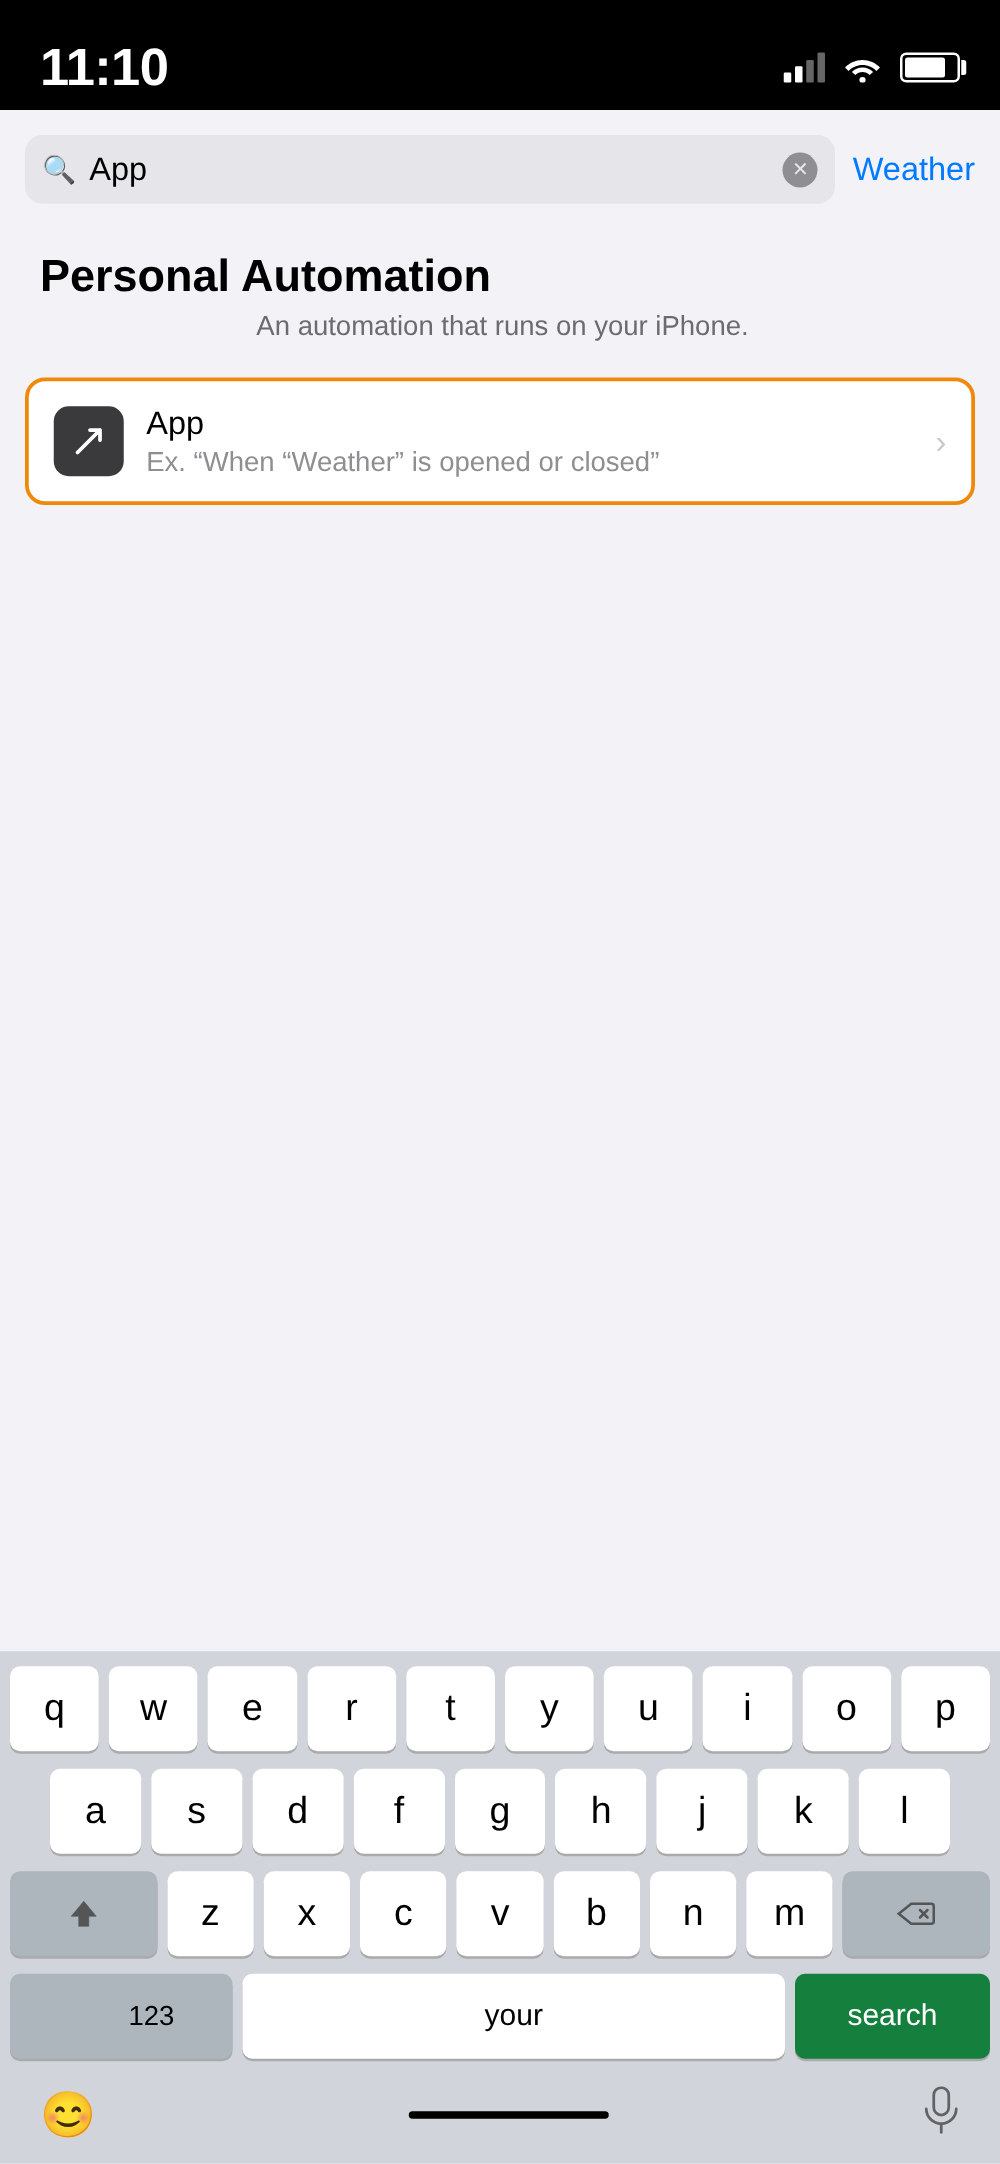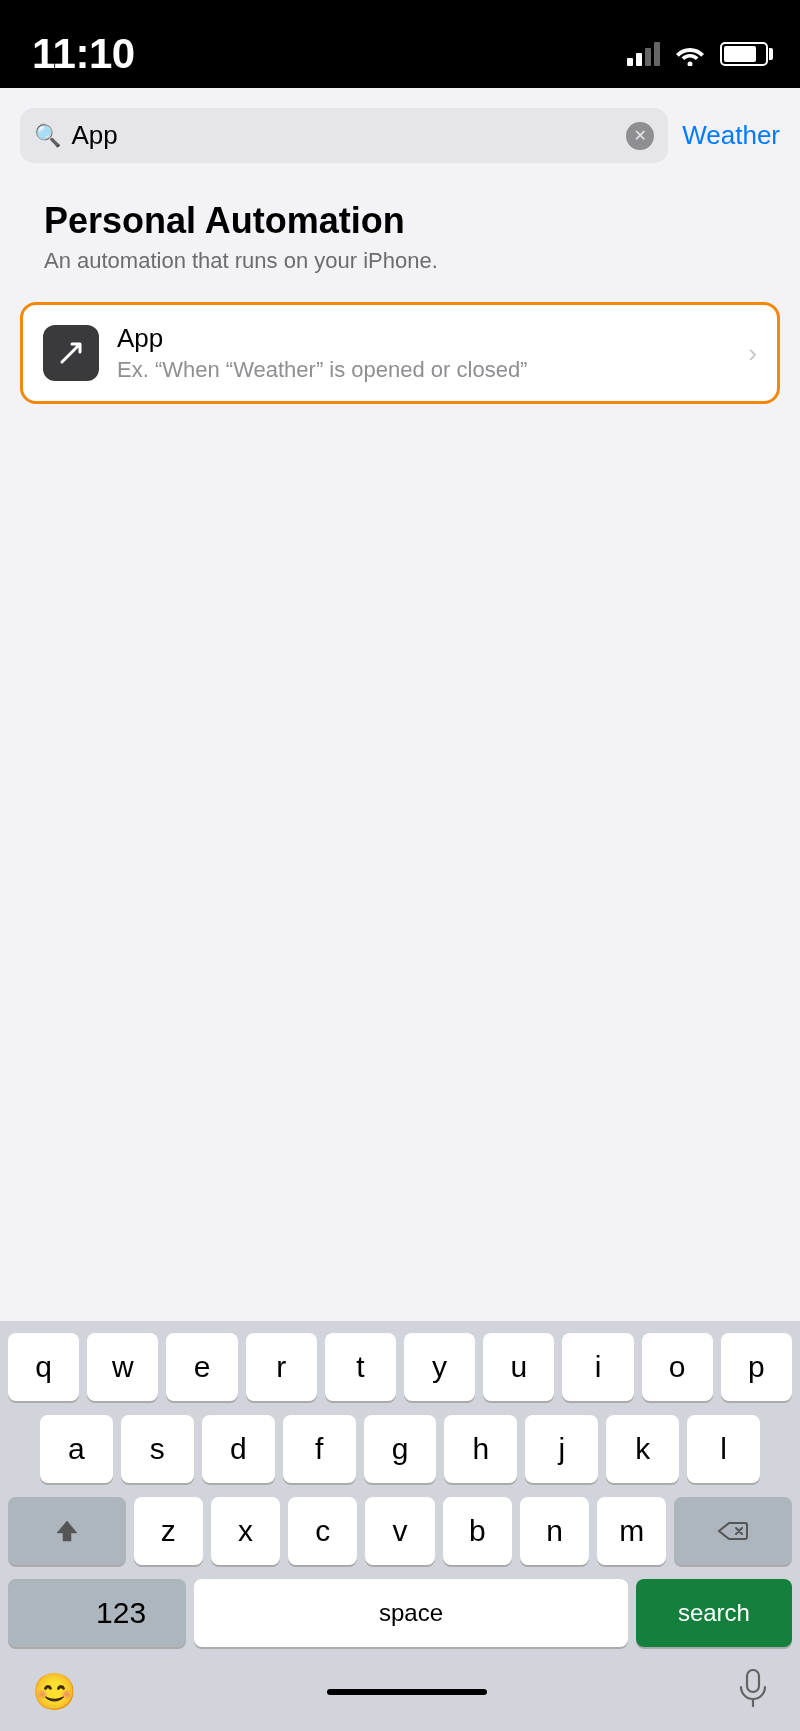--- a/index.html
+++ b/index.html
@@ -134,32 +134,33 @@
     }
     .cancel-btn {
       color: #007aff;
       font-size: 26px;
       cursor: pointer;
       white-space: nowrap;
     }
 
     
     .section-header {
-      padding: 20px 28px 8px 44px;
+      padding: 20px 28px 8px 32px;
     }
     .section-title {
       font-size: 36px;
       font-weight: 700;
       color: #000;
       line-height: 1.2;
     }
     .section-subtitle {
       font-size: 22px;
       color: #6c6c70;
       margin-top: 6px;
+      text-align: center;
     }
 
     
     .result-list {
       margin: 20px 20px 0 20px;
     }
     .result-item {
       background: #fff;
       border-radius: 16px;
       display: flex;
@@ -249,21 +250,21 @@
       flex: 1.7;
     }
     .kb-bottom-row {
       display: flex;
       justify-content: center;
       gap: 8px;
       margin-bottom: 14px;
     }
     .kb-key.num {
       flex: 1.5;
-      font-size: 30px;
+      font-size: 22px;
       padding-left: 48px;
     }
     .kb-key.space-key {
       flex: 5;
       font-size: 24px;
     }
     .kb-key.search-key {
       background: #15803d;
       color: #fff;
       flex: 1.8;
@@ -389,21 +390,21 @@
       <div class="kb-key special backspace">
         <svg width="32" height="24" viewBox="0 0 32 24" fill="none">
           <path d="M12 4H28C29.1 4 30 4.9 30 6v12c0 1.1-.9 2-2 2H12L2 12 12 4z" stroke="#555" stroke-width="2" fill="none"></path>
           <path d="M19 9l6 6M25 9l-6 6" stroke="#555" stroke-width="2" stroke-linecap="round"></path>
         </svg>
       </div>
     </div>
 
     <div class="kb-bottom-row">
       <div class="kb-key special num">123</div>
-      <div class="kb-key space-key">space</div>
+      <div class="kb-key space-key">your</div>
       <div class="kb-key search-key">search</div>
     </div>
 
     <div class="kb-bottom-extras">
       <span class="kb-emoji">😊</span>
       <div class="kb-home-indicator"></div>
       <span class="kb-mic">
         <svg width="30" height="38" viewBox="0 0 30 38" fill="none">
           <rect x="9" y="1" width="12" height="22" rx="6" stroke="#636366" stroke-width="2.2"></rect>
           <path d="M3 18c0 6.6 5.4 12 12 12s12-5.4 12-12" stroke="#636366" stroke-width="2.2" stroke-linecap="round"></path>

